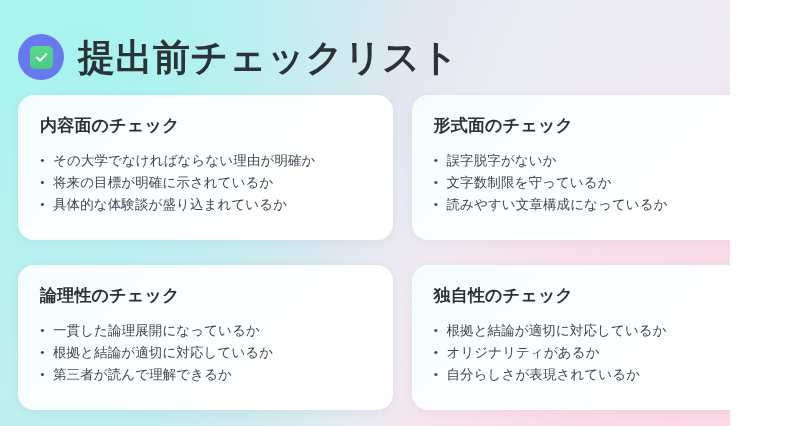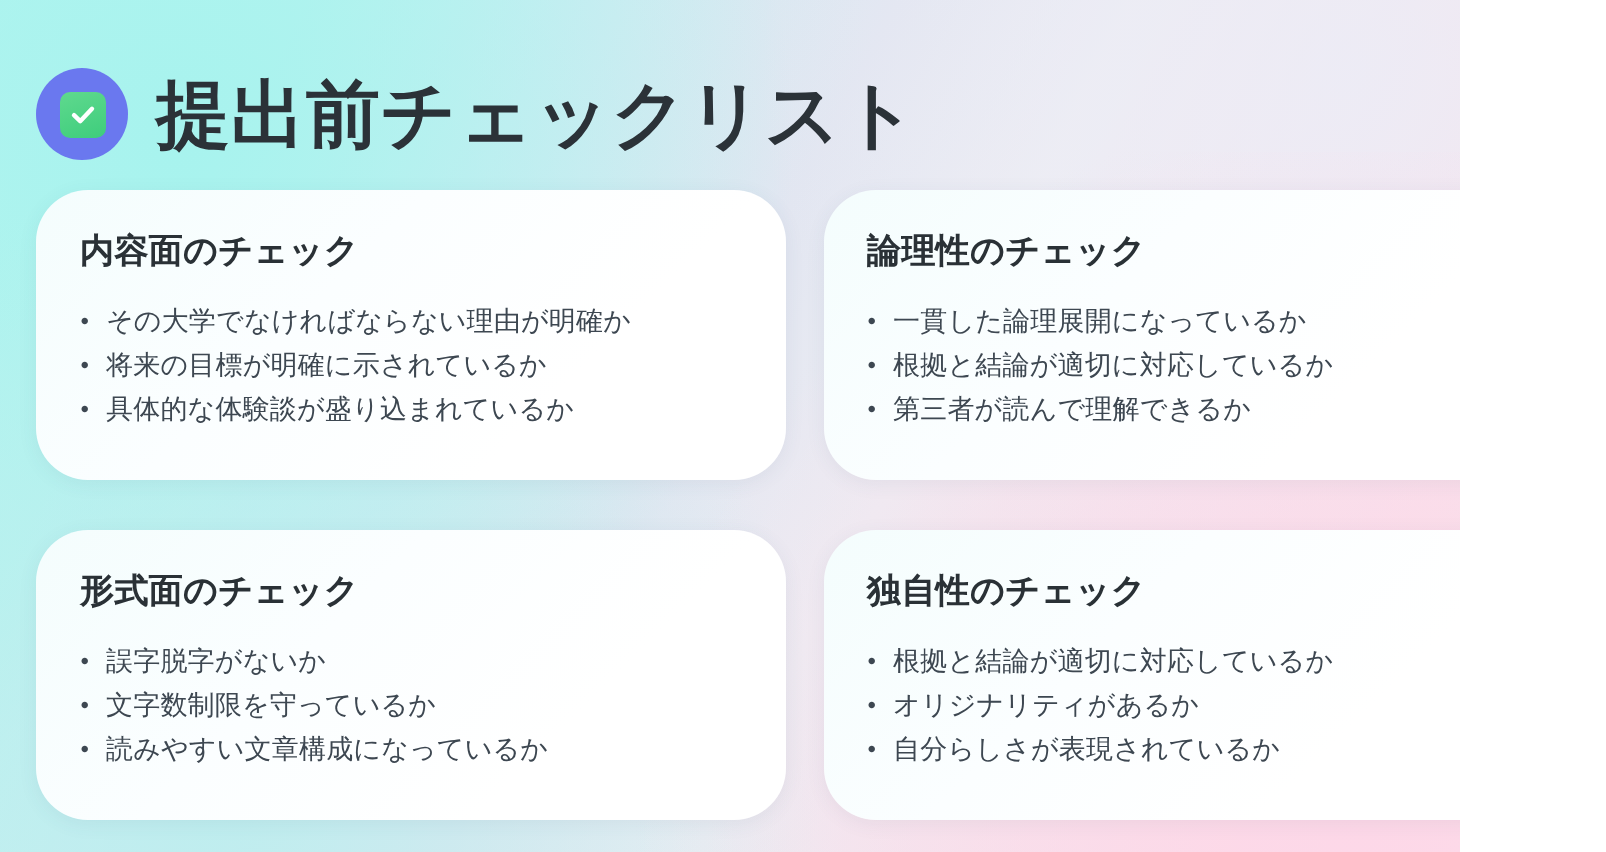--- a/index.html
+++ b/index.html
@@ -108,21 +108,21 @@
     display: grid;
     grid-template-columns: 1fr 1fr;
     grid-template-rows: 145px 145px;
     column-gap: 19px;
     row-gap: 25px;
     z-index: 2;
   }
 
   .card {
     background: linear-gradient(135deg, #f4fdfd 0%, #fbfeff 38%, #ffffff 70%, #ffffff 100%);
-    border-radius: 26px;
+    border-radius: 16px;
     box-sizing: border-box;
     padding: 20px 22px 16px 22px;
     box-shadow: 0 2px 10px rgba(60, 90, 110, 0.07);
   }
 
   .card-title {
     font-size: 17px;
     font-weight: 700;
     color: #2a3136;
     line-height: 1.25;
@@ -181,38 +181,38 @@
     <div class="card">
       <h2 class="card-title">内容面のチェック</h2>
       <ul class="card-list">
         <li>その大学でなければならない理由が明確か</li>
         <li>将来の目標が明確に示されているか</li>
         <li>具体的な体験談が盛り込まれているか</li>
       </ul>
     </div>
 
     <div class="card">
+      <h2 class="card-title">形式面のチェック</h2>
+      <ul class="card-list">
+        <li>誤字脱字がないか</li>
+        <li>文字数制限を守っているか</li>
+        <li>読みやすい文章構成になっているか</li>
+      </ul>
+    </div>
+
+    <div class="card">
       <h2 class="card-title">論理性のチェック</h2>
       <ul class="card-list">
         <li>一貫した論理展開になっているか</li>
         <li>根拠と結論が適切に対応しているか</li>
         <li>第三者が読んで理解できるか</li>
       </ul>
     </div>
 
     <div class="card">
-      <h2 class="card-title">形式面のチェック</h2>
-      <ul class="card-list">
-        <li>誤字脱字がないか</li>
-        <li>文字数制限を守っているか</li>
-        <li>読みやすい文章構成になっているか</li>
-      </ul>
-    </div>
-
-    <div class="card">
       <h2 class="card-title">独自性のチェック</h2>
       <ul class="card-list">
         <li>根拠と結論が適切に対応しているか</li>
         <li>オリジナリティがあるか</li>
         <li>自分らしさが表現されているか</li>
       </ul>
     </div>
 
   </div>
 </div>

